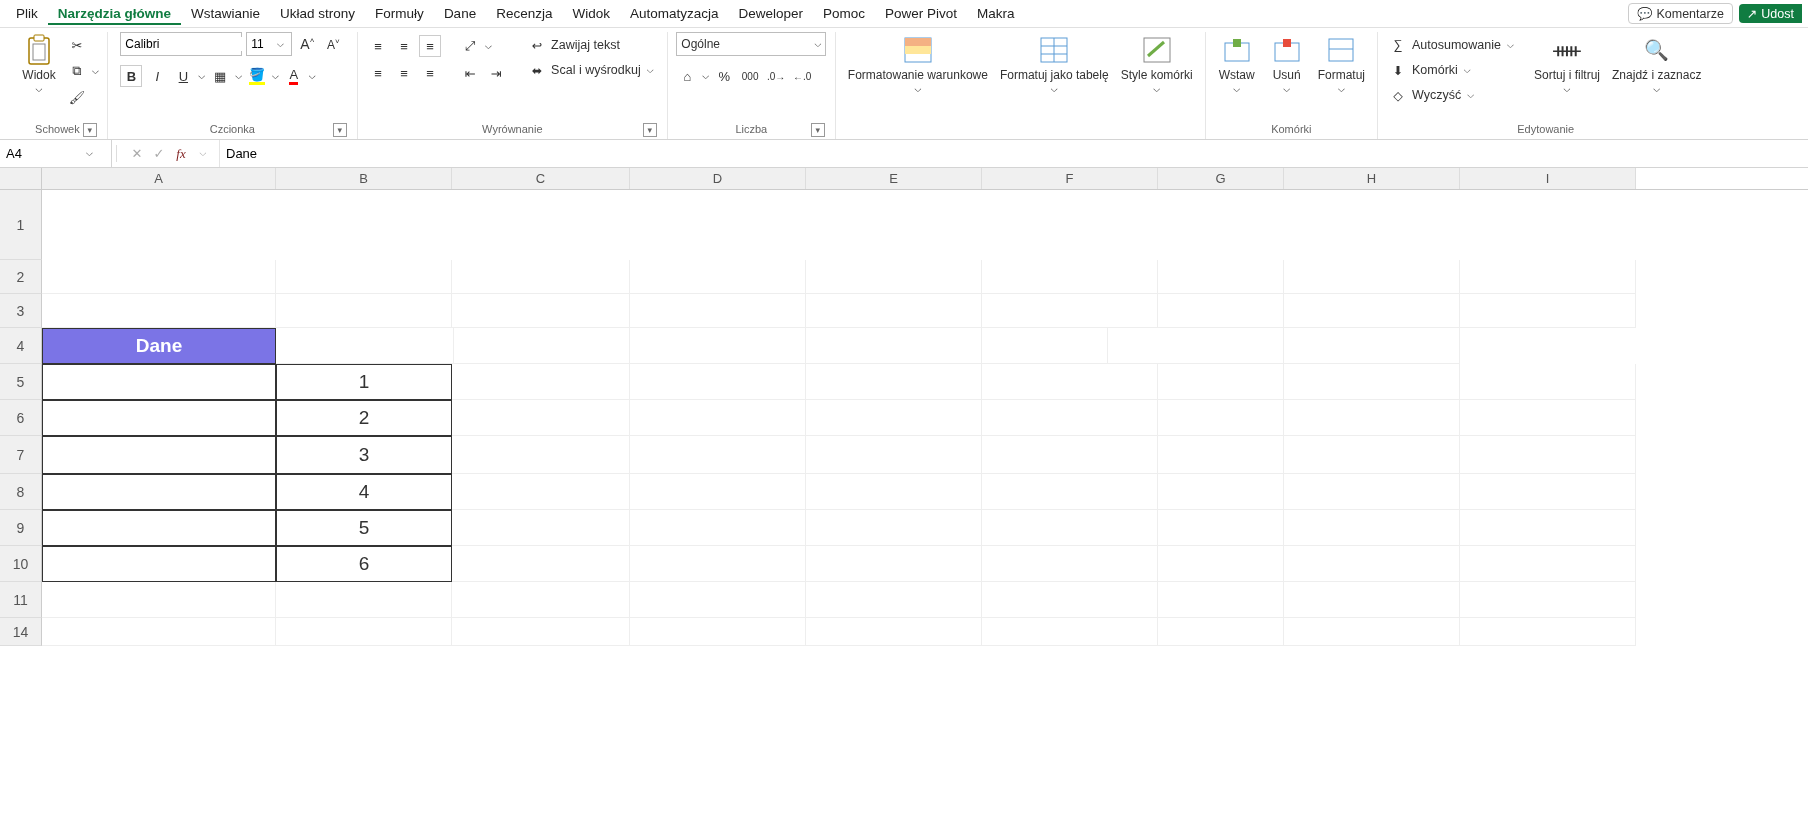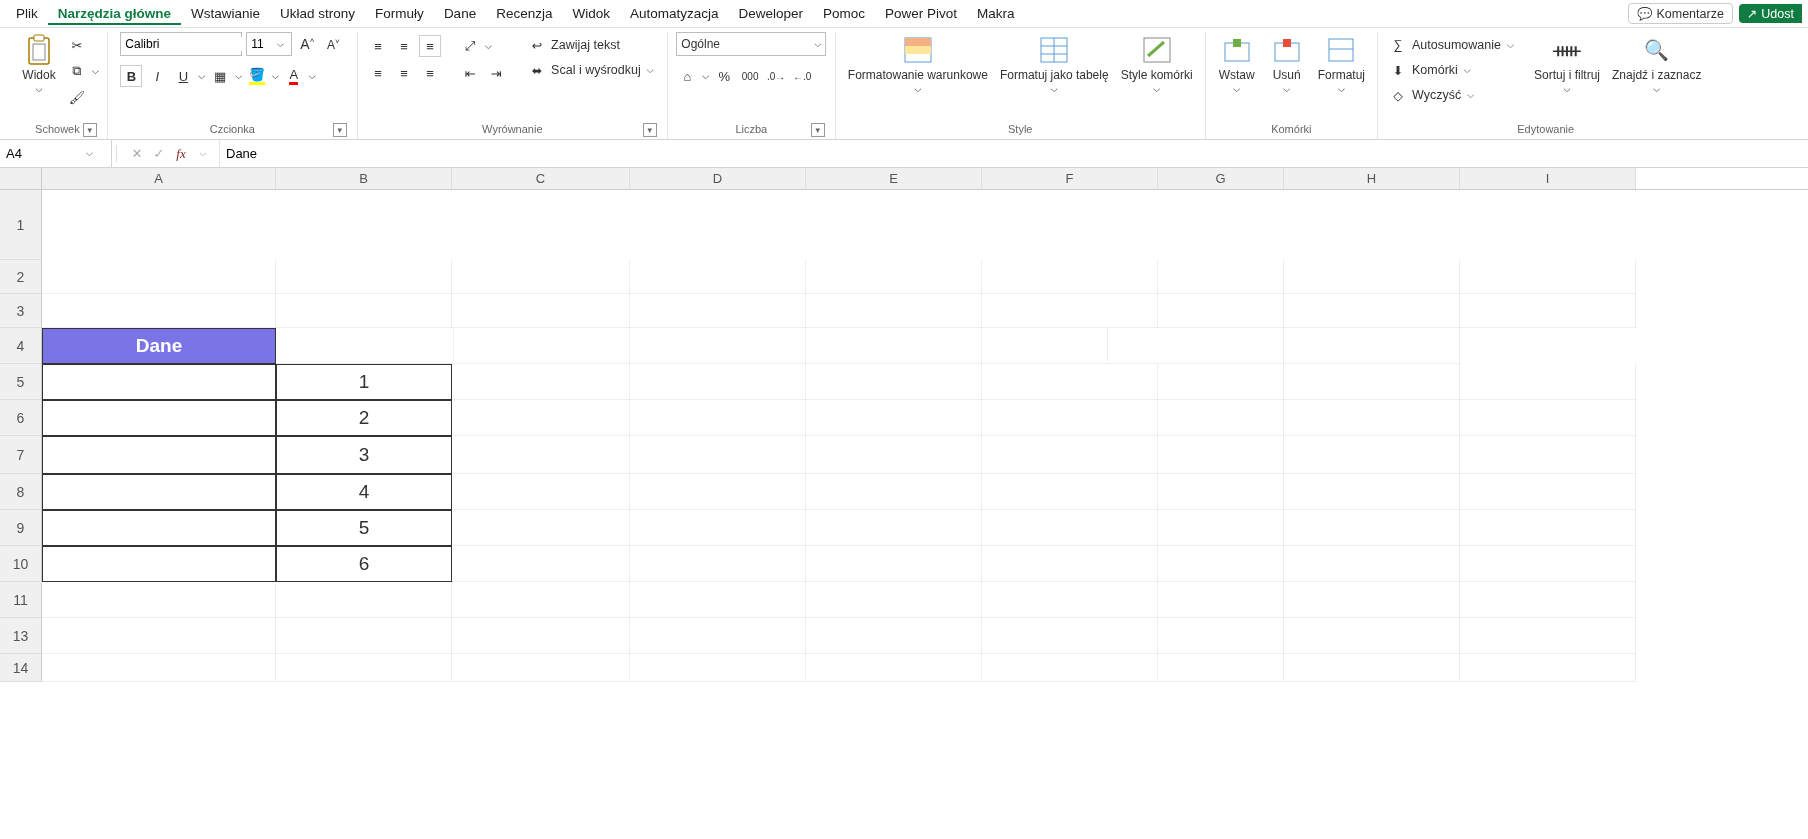--- a/index.html
+++ b/index.html
@@ -269,21 +269,20 @@
         <span class="icon">
             <svg width="30" height="28">
               <rect x="2" y="2" width="26" height="24" fill="none" stroke="#888"></rect>
               <path d="M6 20 L22 6" stroke="#70ad47" stroke-width="3"></path>
             </svg>
           </span>
         <span>Style komórki</span>
         <span style="font-size:9px;">⌵</span>
       </div>
     </div>
-    <div class="group-label"><span>Style</span></div>
   </div>
 
   <div class="group">
     <div class="group-body">
       <div class="big-btn">
         <span class="icon">
             <svg width="28" height="26">
               <rect x="2" y="6" width="24" height="18" fill="none" stroke="#5b9bd5"></rect>
               <rect x="10" y="2" width="8" height="8" fill="#70ad47"></rect>
             </svg>
@@ -497,32 +496,20 @@
         <div class="cell" style="width: 176px; height: 36px;"></div>
         <div class="cell" style="width: 178px; height: 36px;"></div>
         <div class="cell" style="width: 176px; height: 36px;"></div>
         <div class="cell" style="width: 176px; height: 36px;"></div>
         <div class="cell" style="width: 176px; height: 36px;"></div>
         <div class="cell" style="width: 126px; height: 36px;"></div>
         <div class="cell" style="width: 176px; height: 36px;"></div>
         <div class="cell" style="width: 176px; height: 36px;"></div>
       </div>
       <div class="row">
-        <div class="row-h" style="height: 36px;">13</div>
-        <div class="cell" style="width: 234px; height: 36px;"></div>
-        <div class="cell" style="width: 176px; height: 36px;"></div>
-        <div class="cell" style="width: 178px; height: 36px;"></div>
-        <div class="cell" style="width: 176px; height: 36px;"></div>
-        <div class="cell" style="width: 176px; height: 36px;"></div>
-        <div class="cell" style="width: 176px; height: 36px;"></div>
-        <div class="cell" style="width: 126px; height: 36px;"></div>
-        <div class="cell" style="width: 176px; height: 36px;"></div>
-        <div class="cell" style="width: 176px; height: 36px;"></div>
-      </div>
-      <div class="row">
         <div class="row-h" style="height: 28px;">14</div>
         <div class="cell" style="width: 234px; height: 28px;"></div>
         <div class="cell" style="width: 176px; height: 28px;"></div>
         <div class="cell" style="width: 178px; height: 28px;"></div>
         <div class="cell" style="width: 176px; height: 28px;"></div>
         <div class="cell" style="width: 176px; height: 28px;"></div>
         <div class="cell" style="width: 176px; height: 28px;"></div>
         <div class="cell" style="width: 126px; height: 28px;"></div>
         <div class="cell" style="width: 176px; height: 28px;"></div>
         <div class="cell" style="width: 176px; height: 28px;"></div>

